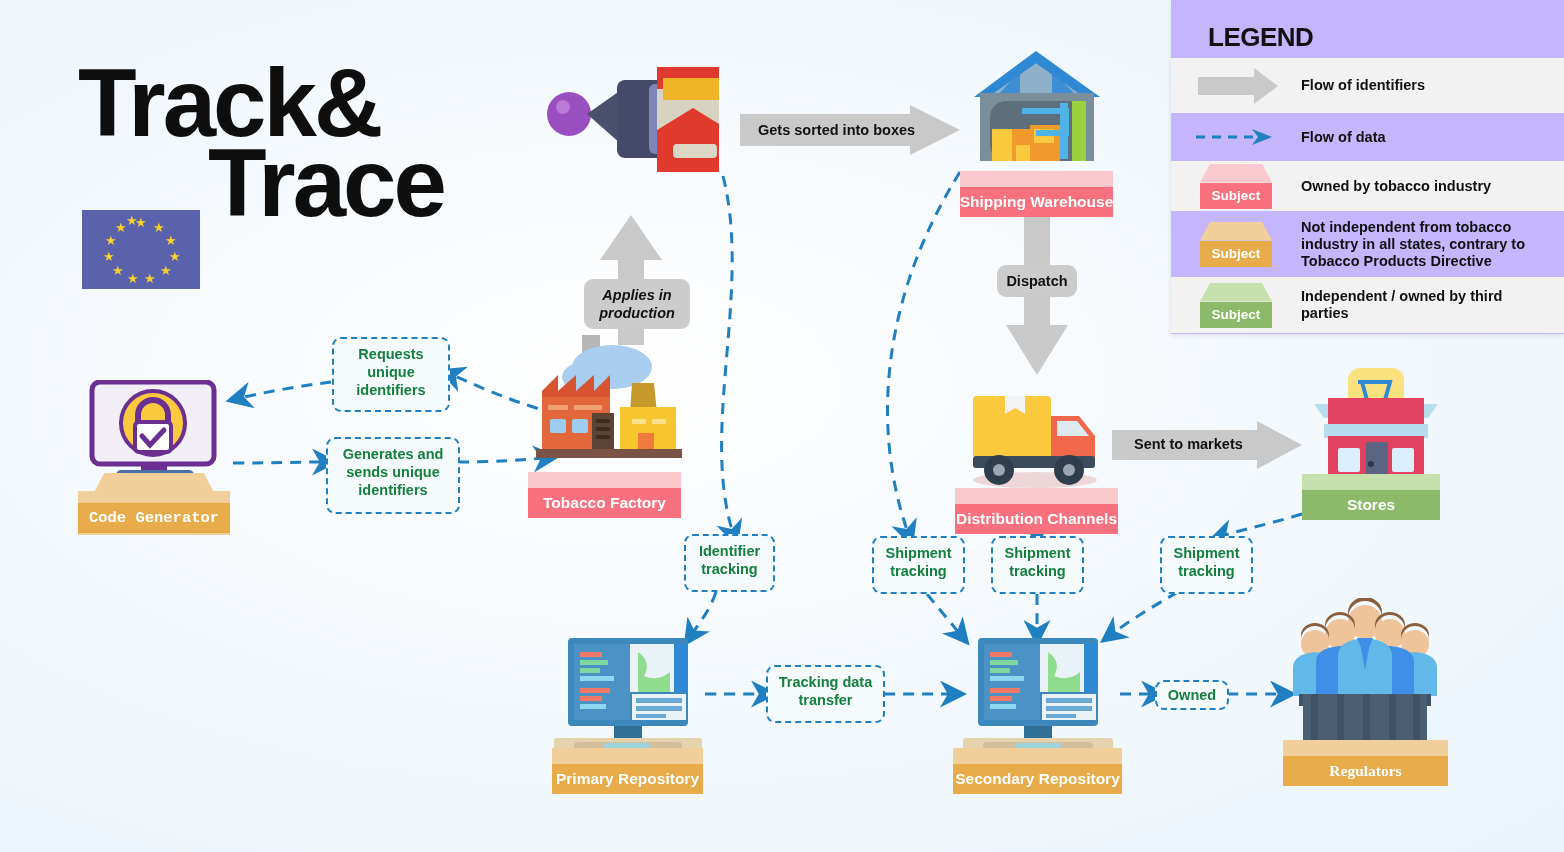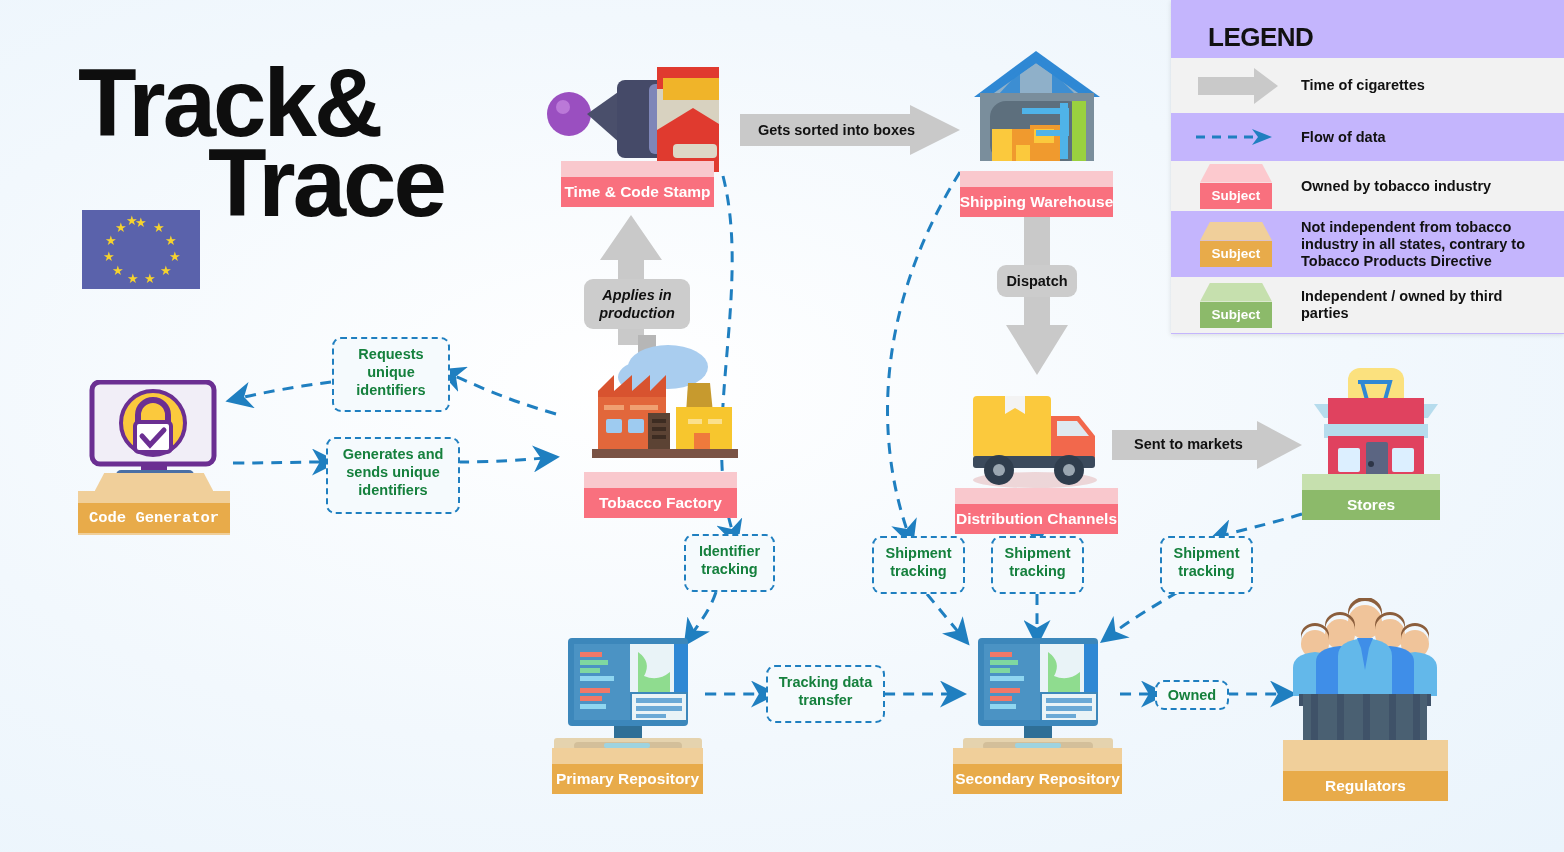--- a/index.html
+++ b/index.html
@@ -168,27 +168,23 @@
       <circle cx="34" cy="45" r="7" fill="#bb79d8"></circle>
       <path d="M58,52 L92,28 L92,82 Z" fill="#4a4f6b"></path>
       <rect x="88" y="18" width="48" height="78" rx="8" fill="#454a68"></rect>
       <rect x="120" y="22" width="16" height="70" rx="6" fill="#7e86b8"></rect>
       <rect x="128" y="5" width="72" height="105" fill="#d8d2c0"></rect>
       <rect x="128" y="5" width="72" height="22" fill="#e03a2f"></rect>
       <rect x="134" y="16" width="60" height="22" fill="#f0b429"></rect>
       <path d="M128,110 L128,68 L164,46 L200,68 L200,110 Z" fill="#e03a2f"></path>
       <rect x="144" y="82" width="44" height="14" rx="4" fill="#ddd8c6"></rect>
     </svg>
-    <div class="plinth" style="position:absolute;left:0;top:99px;width:153px;">
-      <div style="position:absolute;left:0;right:0;top:0;height:46px;background:#f9c8cd;"></div>
-      <div class="label pink" style="top:16px;">Time &amp; Code Stamp</div>
-    </div>
-  </div>
-
-  <div class="node" style="left:584px;top:345px;width:153px;height:175px;">
+  </div>
+
+  <div class="node" style="left:528px;top:345px;width:153px;height:175px;">
     <svg width="175" height="150" style="position:absolute;left:-8px;top:-10px;">
       <rect x="62" y="0" width="18" height="80" fill="#b6b6b6"></rect>
       <ellipse cx="92" cy="32" rx="40" ry="22" fill="#a9cdef"></ellipse>
       <ellipse cx="68" cy="42" rx="26" ry="16" fill="#a9cdef"></ellipse>
       <path d="M108,108 L112,48 L134,48 L140,108 Z" fill="#c79a2e"></path>
       <rect x="100" y="72" width="56" height="44" fill="#f7c62e"></rect>
       <rect x="112" y="84" width="14" height="5" fill="#fbe08c"></rect>
       <rect x="132" y="84" width="14" height="5" fill="#fbe08c"></rect>
       <rect x="118" y="98" width="16" height="18" fill="#ef7a3c"></rect>
       <path d="M22,116 L22,56 L38,40 L38,56 L56,40 L56,56 L74,40 L74,56 L90,40 L90,116 Z" fill="#d8532f"></path>
@@ -377,21 +373,21 @@
       <g fill="#3f5268">
         <rect x="28" y="96" width="7" height="56"></rect>
           <rect x="54" y="96" width="7" height="56"></rect>
         <rect x="80" y="96" width="7" height="56"></rect>
           <rect x="106" y="96" width="7" height="56"></rect>
         <rect x="130" y="96" width="7" height="56"></rect>
       </g>
     </svg>
     <div class="plinth" style="position:absolute;left:0;top:142px;width:165px;">
       <div style="position:absolute;left:0;right:0;top:0;height:46px;background:#f0cf9a;"></div>
-      <div class="label orange" style="top:31px;">Regulators</div>
+      <div class="label orange" style="top:16px;font-family:Liberation Serif, serif;">Regulators</div>
     </div>
   </div>
 
   <div class="chip" style="left:332px;top:337px;width:118px;height:75px;">Requests unique identifiers</div>
   <div class="chip" style="left:326px;top:437px;width:134px;height:77px;">Generates and sends unique identifiers</div>
   <div class="chip" style="left:684px;top:534px;width:91px;height:58px;">Identifier tracking</div>
   <div class="chip" style="left:872px;top:536px;width:93px;height:58px;">Shipment tracking</div>
   <div class="chip" style="left:991px;top:536px;width:93px;height:58px;">Shipment tracking</div>
   <div class="chip" style="left:1160px;top:536px;width:93px;height:58px;">Shipment tracking</div>
   <div class="chip" style="left:766px;top:665px;width:119px;height:58px;">Tracking data transfer</div>
@@ -399,21 +395,21 @@
 
   <div class="legend">
     <div class="legend-title">LEGEND</div>
 
     <div class="lrow alt" style="top:58px;height:55px;">
       <div class="lkey">
         <svg width="88" height="38">
             <path d="M6,10 h56 v-9 l24,18 l-24,18 v-9 h-56 Z" fill="#c9c9c9"></path>
           </svg>
       </div>
-      <div class="ltxt">Time of cigarettes</div>
+      <div class="ltxt">Flow of identifiers</div>
     </div>
 
     <div class="lrow" style="top:113px;height:48px;">
       <div class="lkey">
         <svg width="88" height="22">
           <line x1="4" y1="11" x2="62" y2="11" stroke="#1f7fc0" stroke-width="3" stroke-dasharray="9 7"></line>
           <path d="M60,3 L80,11 L60,19 L66,11 Z" fill="#1f7fc0"></path>
         </svg>
       </div>
       <div class="ltxt">Flow of data</div>

